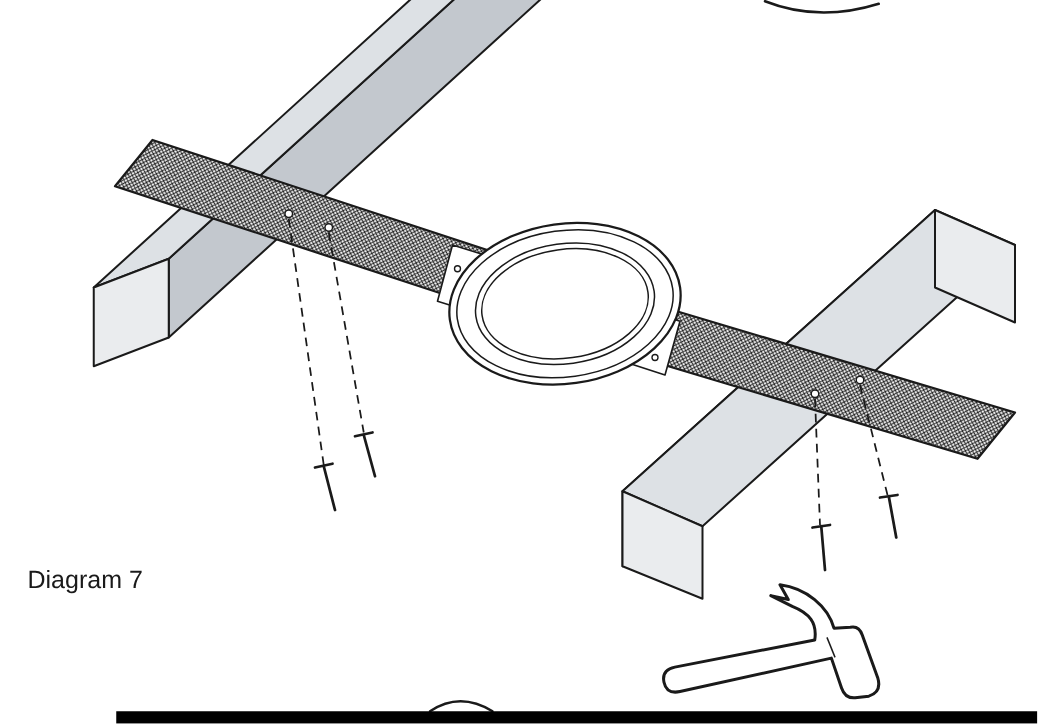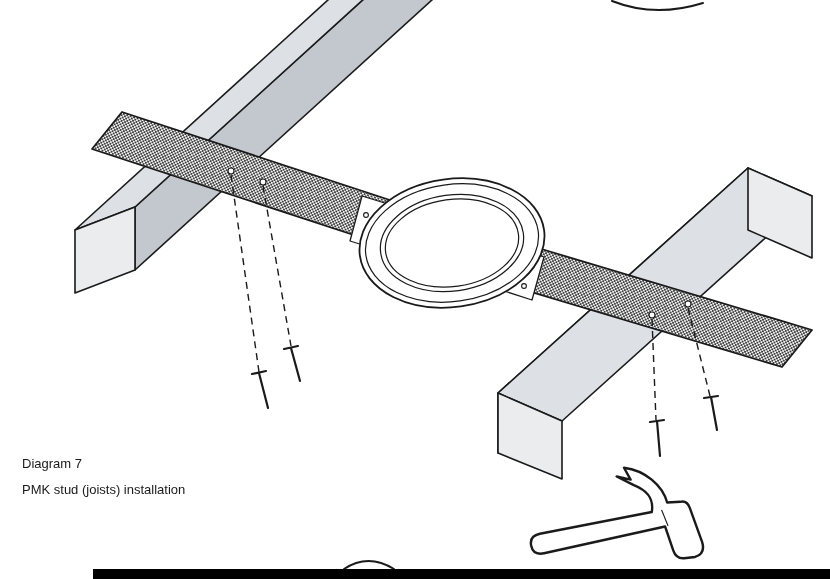--- a/index.html
+++ b/index.html
@@ -24,21 +24,21 @@
   .white-fill{fill:#ffffff;stroke:var(--line);stroke-width:1.8;}
   .thin{fill:none;stroke:var(--line);stroke-width:1.2;}
   .plate{fill:#ffffff;stroke:var(--line);stroke-width:1.3;stroke-linejoin:round;}
   .screw{fill:#ffffff;stroke:var(--line);stroke-width:1.1;}
   .dash{fill:none;stroke:var(--line);stroke-width:1.4;stroke-dasharray:7 5;}
   .nail{stroke:var(--line);stroke-width:2.2;stroke-linecap:round;fill:none;}
   .hammer{fill:#ffffff;stroke:var(--line);stroke-width:2.4;stroke-linejoin:round;stroke-linecap:round;}
   .decor{fill:none;stroke:var(--line);stroke-width:2;stroke-linecap:round;}
   .caption{
     position:absolute;left:22px;top:451px;
-    font-size:13px;line-height:26px;color:var(--line);
+    font-size:20px;line-height:26px;color:var(--line);
   }
   .footer-bar{
     position:absolute;left:93px;right:0;bottom:0;height:10px;
     background:var(--footer-bar);
   }
 </style>
 </head>
 <body>
 
 <div class="stage">
@@ -138,17 +138,16 @@
         Q 1 -9 12 -9 Z"></path>
       <path class="thin" d="M136,-7 L139,10"></path>
     </g>
 
     <path class="decor" d="M612,1 Q655,18 703,3"></path>
     <path class="decor" d="M344,569 Q368,553 394,569"></path>
   </svg>
 
   <div class="caption">
     <div>Diagram 7</div>
-    <div>PMK stud (joists) installation</div>
   </div>
 
   <div class="footer-bar"></div>
 </div>
 
 </body></html>

